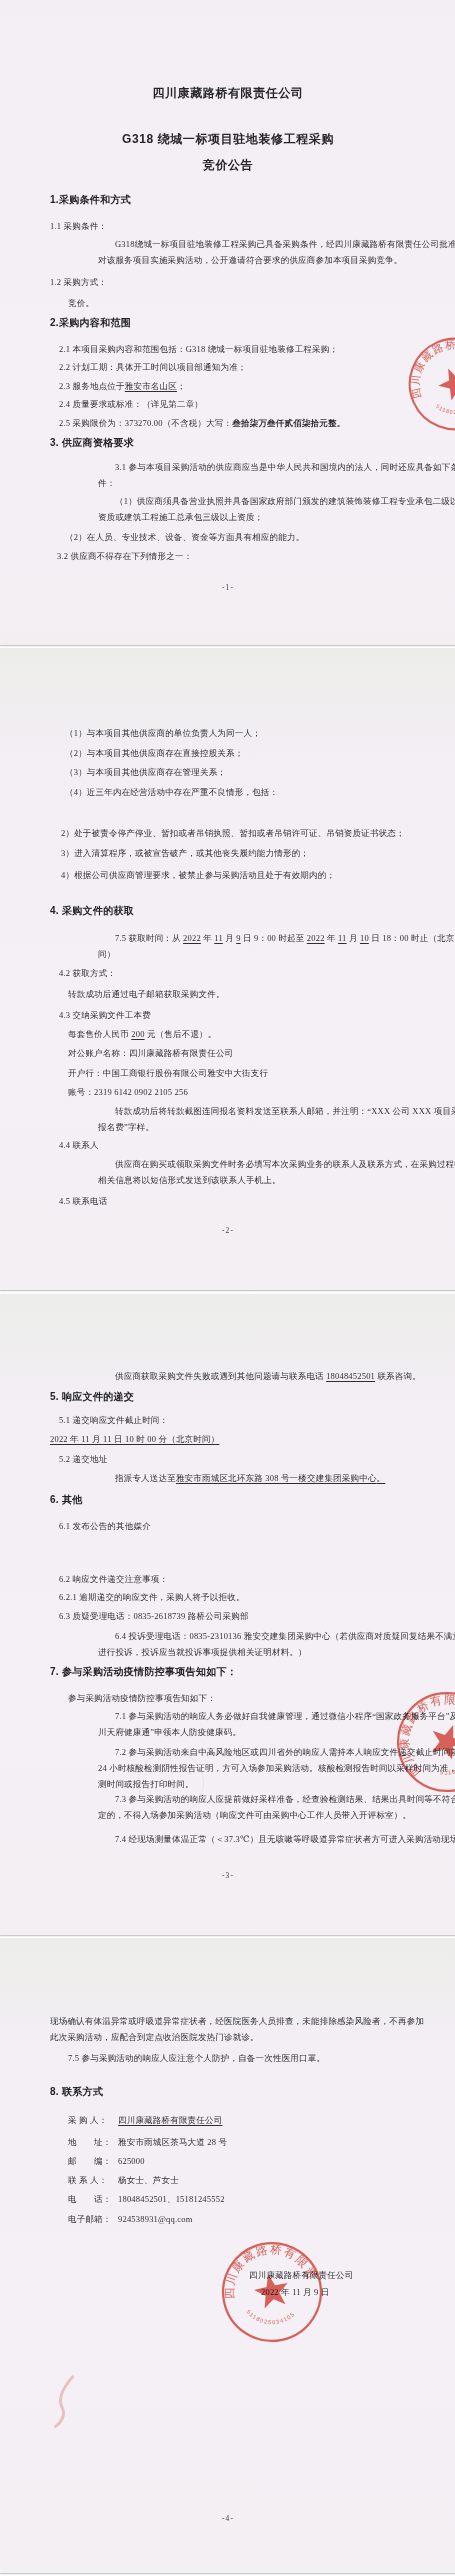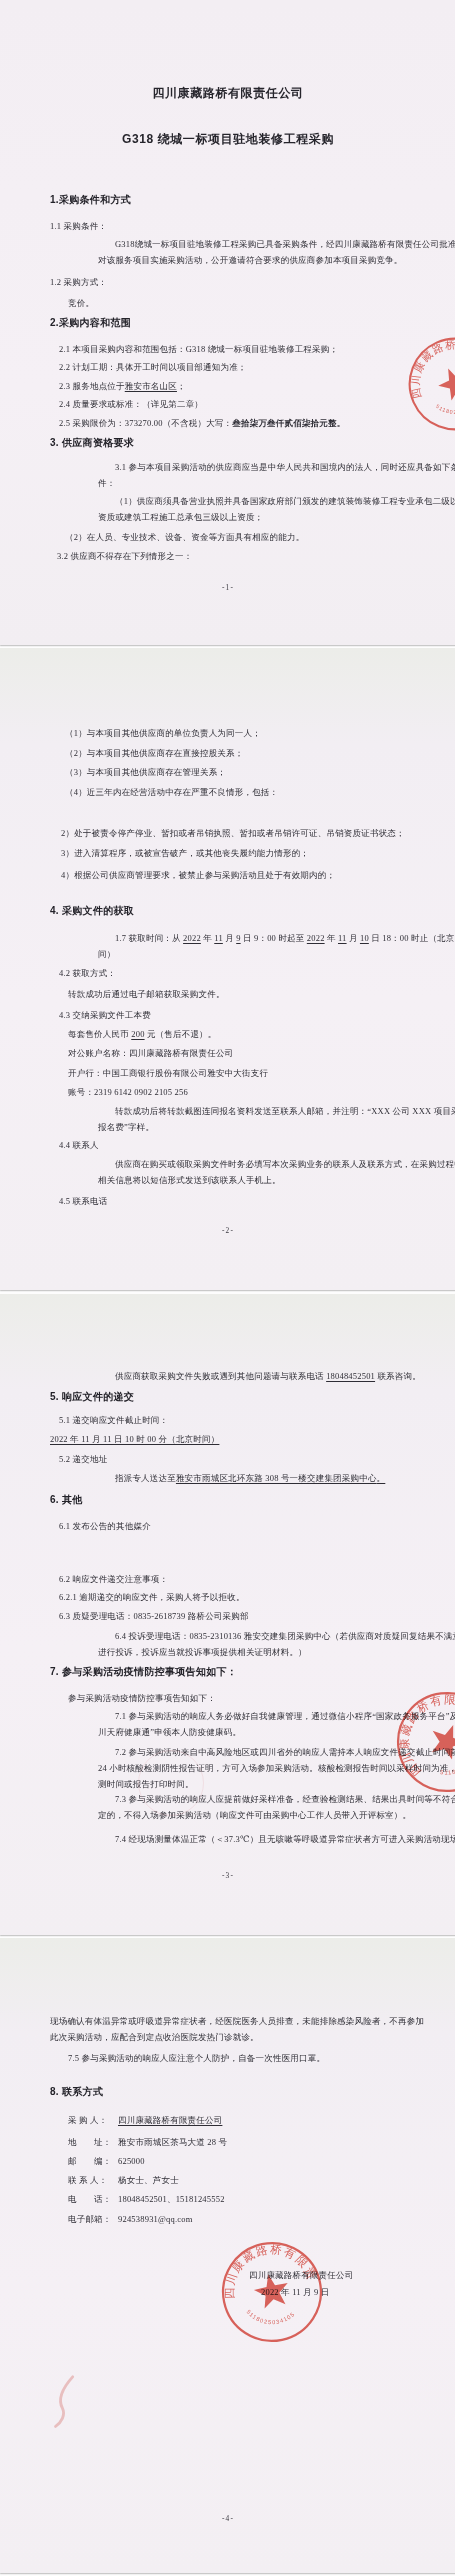--- a/index.html
+++ b/index.html
@@ -26,20 +26,21 @@
   .contact-label { display:inline-block; min-width:50px; }
 </style>
 </head>
 <body>
 
 <div id="doc">
 
   <div class="page" style="height:645px">
     <div class="ln ttl ctr" style="top:85px">四川康藏路桥有限责任公司</div>
     <div class="ln ttl ctr" style="top:131px">G318 绕城一标项目驻地装修工程采购</div>
+    <div class="ln ttl ctr" style="top:157px">竞价公告</div>
 
     <div class="ln hd" style="top:192px;left:50px">1.采购条件和方式</div>
     <div class="ln" style="top:218px;left:50px">1.1 采购条件：</div>
     <div class="ln ind" style="top:236px;left:50px;width:377px">G318绕城一标项目驻地装修工程采购已具备采购条件，经四川康藏路桥有限责任公司批准，现对该服务项目实施采购活动，公开邀请符合要求的供应商参加本项目采购竞争。</div>
     <div class="ln" style="top:274px;left:50px">1.2 采购方式：</div>
     <div class="ln" style="top:295px;left:68px">竞价。</div>
 
     <div class="ln hd" style="top:315px;left:50px">2.采购内容和范围</div>
     <div class="ln" style="top:341px;left:59px">2.1 本项目采购内容和范围包括：G318 绕城一标项目驻地装修工程采购；</div>
     <div class="ln" style="top:359px;left:59px">2.2 计划工期：具体开工时间以项目部通知为准；</div>
@@ -70,21 +71,21 @@
   <div class="page" style="height:642px">
     <div class="ln" style="top:77px;left:65px">（1）与本项目其他供应商的单位负责人为同一人；</div>
     <div class="ln" style="top:97px;left:65px">（2）与本项目其他供应商存在直接控股关系；</div>
     <div class="ln" style="top:116px;left:65px">（3）与本项目其他供应商存在管理关系；</div>
     <div class="ln" style="top:136px;left:65px">（4）近三年内在经营活动中存在严重不良情形，包括：</div>
     <div class="ln" style="top:177px;left:61px">2）处于被责令停产停业、暂扣或者吊销执照、暂扣或者吊销许可证、吊销资质证书状态；</div>
     <div class="ln" style="top:197px;left:61px">3）进入清算程序，或被宣告破产，或其他丧失履约能力情形的；</div>
     <div class="ln" style="top:219px;left:61px">4）根据公司供应商管理要求，被禁止参与采购活动且处于有效期内的；</div>
 
     <div class="ln hd" style="top:255px;left:50px">4. 采购文件的获取</div>
-    <div class="ln ind" style="top:282px;left:50px;width:376px"><span>1.7 获取时间：从 </span><u>2022</u><span> 年 </span><u>11</u><span> 月 </span><u>9</u><span> 日 9：00 时起至 </span><u>2022</u><span> 年 </span><u>11</u><span> 月 </span><u>10</u><span> 日 18：00 时止（北京时间）</span></div>
+    <div class="ln ind" style="top:282px;left:50px;width:376px"><span>7.5 获取时间：从 </span><u>2022</u><span> 年 </span><u>11</u><span> 月 </span><u>9</u><span> 日 9：00 时起至 </span><u>2022</u><span> 年 </span><u>11</u><span> 月 </span><u>10</u><span> 日 18：00 时止（北京时间）</span></div>
     <div class="ln" style="top:317px;left:59px">4.2 获取方式：</div>
     <div class="ln" style="top:338px;left:68px">转款成功后通过电子邮箱获取采购文件。</div>
     <div class="ln" style="top:359px;left:59px">4.3 交纳采购文件工本费</div>
     <div class="ln" style="top:378px;left:68px"><span>每套售价人民币 </span><u>200</u><span> 元（售后不退）。</span></div>
     <div class="ln" style="top:397px;left:68px">对公账户名称：四川康藏路桥有限责任公司</div>
     <div class="ln" style="top:417px;left:68px">开户行：中国工商银行股份有限公司雅安中大街支行</div>
     <div class="ln" style="top:436px;left:68px">账号：2319 6142 0902 2105 256</div>
     <div class="ln ind" style="top:455px;left:50px;width:376px">转款成功后将转款截图连同报名资料发送至联系人邮箱，并注明：“XXX 公司 XXX 项目采购报名费”字样。</div>
     <div class="ln" style="top:489px;left:59px">4.4 联系人</div>
     <div class="ln ind" style="top:508px;left:50px;width:377px">供应商在购买或领取采购文件时务必填写本次采购业务的联系人及联系方式，在采购过程中的相关信息将以短信形式发送到该联系人手机上。</div>

